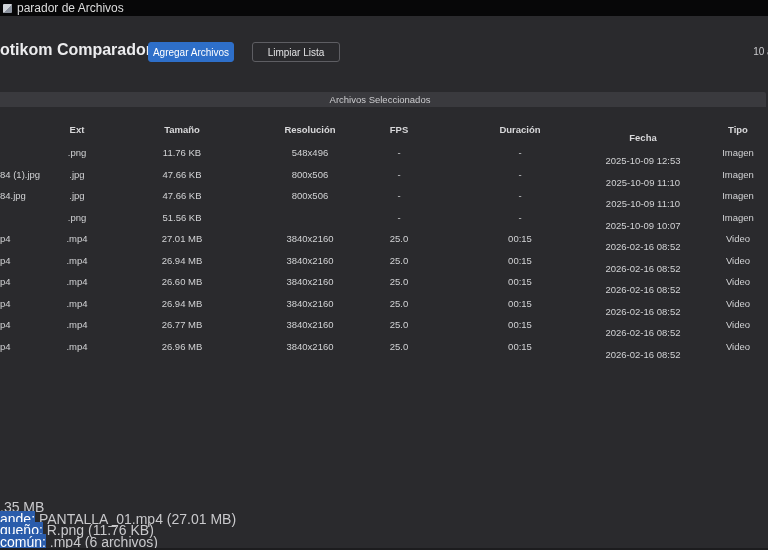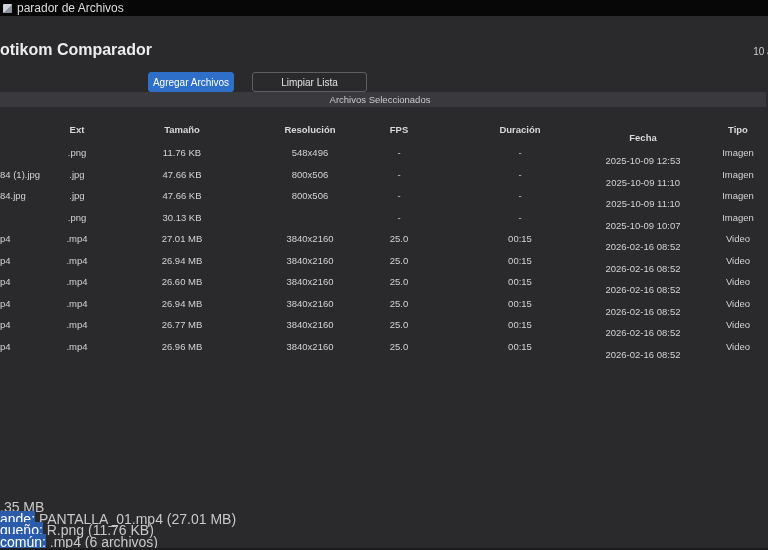--- a/index.html
+++ b/index.html
@@ -25,28 +25,28 @@
   
   .header{position:absolute;top:16px;left:0;width:768px;height:70px;}
   .app-title{
     position:absolute;left:0;top:25px;
     font-size:16px;font-weight:bold;color:#ececee;white-space:nowrap;
   }
   .btn{
     position:absolute;top:26px;height:20px;
     display:flex;align-items:center;justify-content:center;
     font-size:10px;border-radius:3px;box-sizing:border-box;
-    cursor:default;white-space:nowrap;margin-top:30px;
+    cursor:default;white-space:nowrap;
   }
   .btn-primary{
     left:148px;width:86px;
     background:#2e6fc9;color:#ffffff;border:1px solid #2e6fc9;
   }
   .btn-secondary{
-    left:252px;width:115px;
+    left:252px;width:88px;
     background:#2a2a2d;color:#e2e2e4;border:1px solid #5e5e63;
   }
   .file-count{
     position:absolute;right:-8px;top:30px;font-size:10px;color:#c9c9cc;
     white-space:nowrap;
   }
   
   .section-bar{
     position:absolute;top:92px;left:-6px;width:772px;height:15px;
     background:#3a3a3e;border-radius:2px 2px 0 0;
@@ -143,21 +143,21 @@
     <div class="cell col-size">47.66 KB</div>
     <div class="cell col-res">800x506</div>
     <div class="cell col-fps">-</div>
     <div class="cell col-dur">-</div>
     <div class="cell col-date">2025-10-09 11:10</div>
     <div class="cell col-type">Imagen</div>
   </div>
     <div class="trow">
     <div class="cell col-name"></div>
     <div class="cell col-ext">.png</div>
-    <div class="cell col-size">30.13 KB</div>
+    <div class="cell col-size">51.56 KB</div>
     <div class="cell col-fps">-</div>
     <div class="cell col-dur">-</div>
     <div class="cell col-date">2025-10-09 10:07</div>
     <div class="cell col-type">Imagen</div>
   </div>
     <div class="trow">
     <div class="cell col-name">p4</div>
     <div class="cell col-ext">.mp4</div>
     <div class="cell col-size">27.01 MB</div>
     <div class="cell col-res">3840x2160</div>

